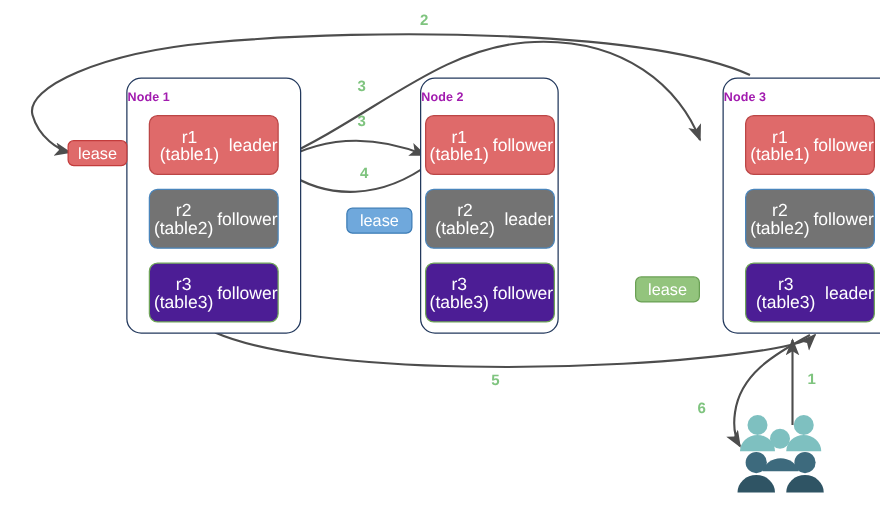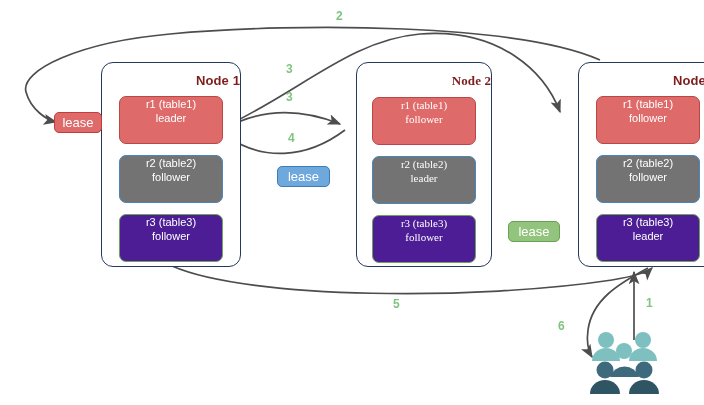--- a/index.html
+++ b/index.html
@@ -29,40 +29,39 @@
   
   .node {
     position: absolute;
     box-sizing: border-box;
     border: 1.6px solid #23395d;
     border-radius: 12px;
     background: #ffffff;
     z-index: 3;
   }
   .node-title {
-    text-align: right;
-    font-size: 13px;
+    text-align: left;
+    font-size: 10px;
     font-weight: bold;
-    color: #7f1d1d;
+    color: #a21caf;
     margin-top: 10px;
     margin-bottom: 8px;
     letter-spacing: .1px;
   }
   .replica {
     box-sizing: border-box;
     margin: 0 auto 11px auto;
     width: 104px;
     height: 48px;
     border-radius: 7px;
     display: flex;
-    flex-direction: column;
     align-items: center;
-    justify-content: flex-start;
+    justify-content: space-between;
     color: #ffffff;
-    font-size: 11px;
+    font-size: 14px;
     line-height: 14px;
     text-align: center;
   }
   .replica .l1, .replica .l2 { display: block; }
   .rep-red   { background: #df6a6a; border: 1.4px solid #bb4646; }
   .rep-blue  { background: #737373; border: 1.4px solid #4a85bb; }
   .rep-green { background: #4c1d95; border: 1.4px solid #6fa459; }
 
   
   .lease {
@@ -137,21 +136,21 @@
     <div class="replica rep-blue">
       <span class="l1">r2 (table2)</span>
       <span class="l2">follower</span>
     </div>
     <div class="replica rep-green">
       <span class="l1">r3 (table3)</span>
       <span class="l2">follower</span>
     </div>
   </div>
 
-  <div class="node" style="left:356px; top:62px; width:136px; height:205px;font-family:Liberation Serif, serif;">
+  <div class="node" style="left:336px; top:62px; width:111px; height:205px;">
     <div class="node-title">Node 2</div>
     <div class="replica rep-red">
       <span class="l1">r1 (table1)</span>
       <span class="l2">follower</span>
     </div>
     <div class="replica rep-blue">
       <span class="l1">r2 (table2)</span>
       <span class="l2">leader</span>
     </div>
     <div class="replica rep-green">

